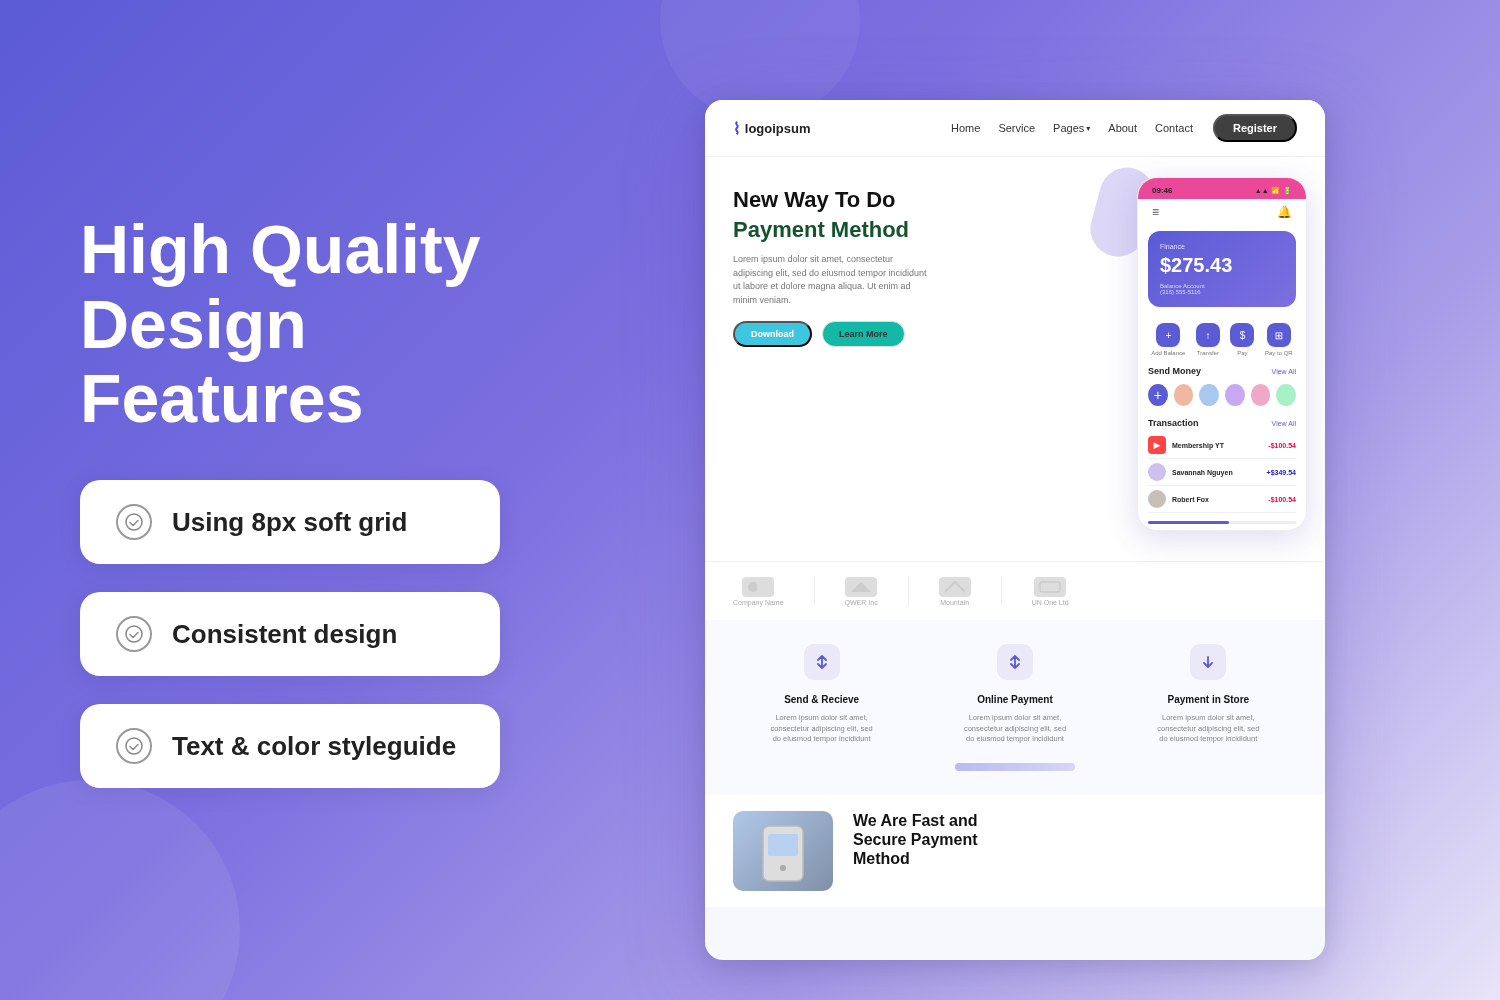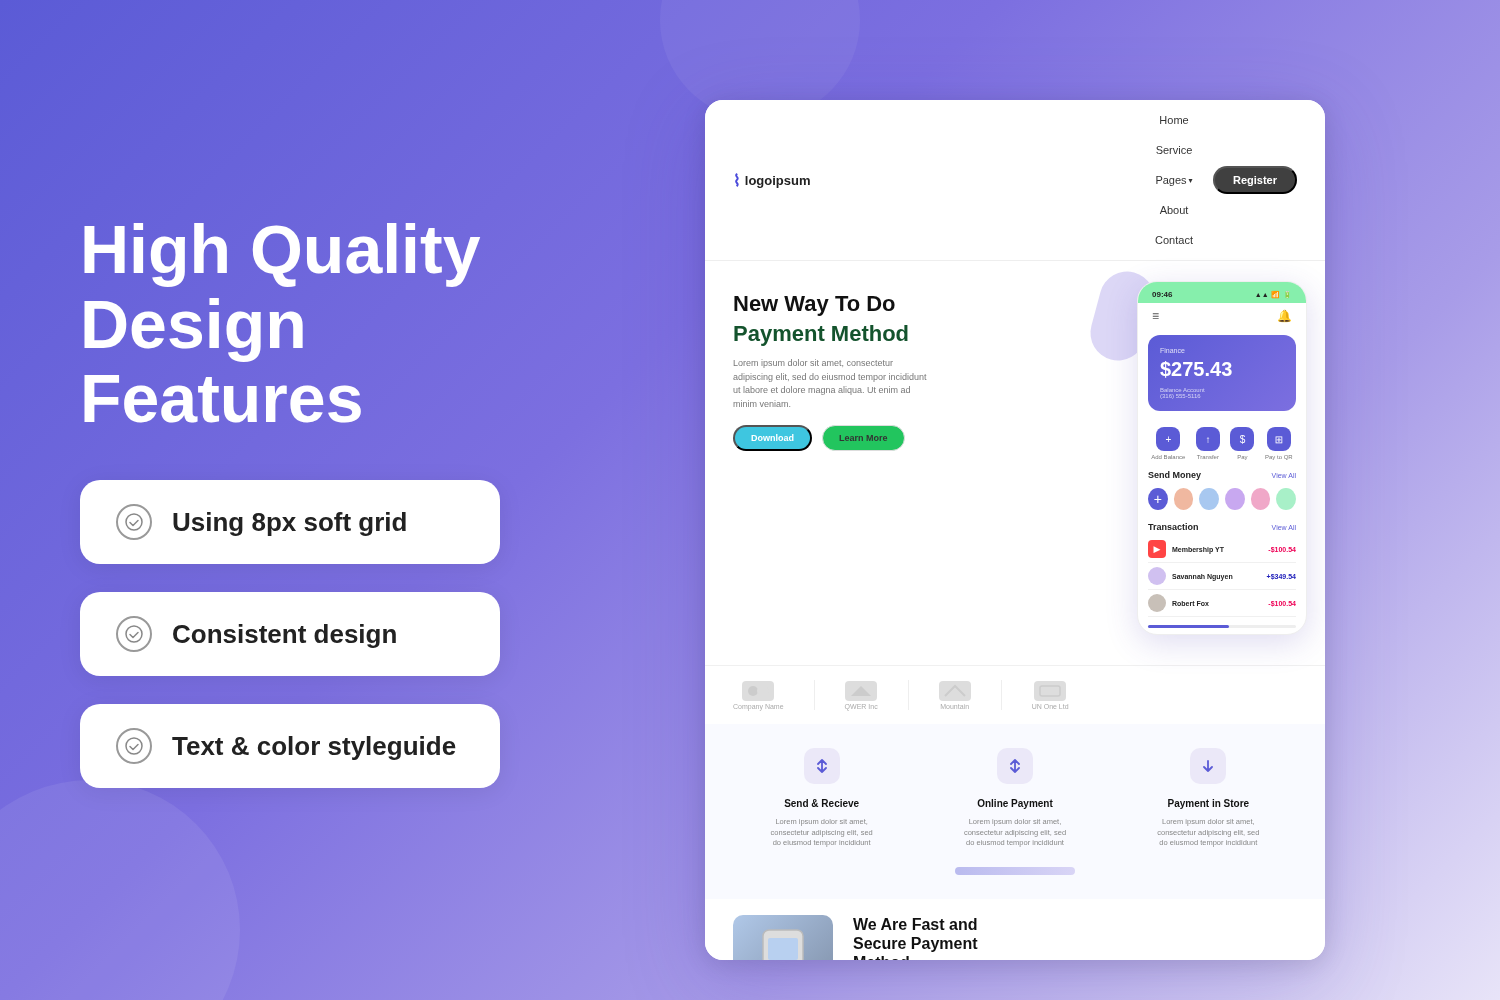--- a/index.html
+++ b/index.html
@@ -100,21 +100,20 @@
     .nav-logo-icon {
       font-size: 16px;
       color: #4a4adb;
     }
 
     .nav-links {
       display: flex;
       gap: 18px;
       align-items: center;
       margin-right: 20px;
-      flex-direction: column;
     }
 
     .nav-link {
       font-size: 11px;
       color: #333;
       display: flex;
       align-items: center;
       gap: 2px;
     }
 
@@ -171,21 +170,21 @@
     .btn-download {
       background: #3ec6e0;
       color: #fff;
       border-radius: 20px;
       padding: 6px 16px;
       font-size: 9px;
       font-weight: 600;
     }
 
     .btn-learn {
-      background: #22c55e;
+      background: #14b8a6;
       color: #333;
       border-radius: 20px;
       padding: 6px 16px;
       font-size: 9px;
       font-weight: 600;
       border: 1.5px solid #ddd;
     }
 
     
     .phone-mockup {
@@ -195,21 +194,21 @@
       box-shadow: 0 8px 32px rgba(80,60,180,0.18);
       overflow: hidden;
       flex-shrink: 0;
       position: relative;
       top: -10px;
       right: -10px;
       border: 1.5px solid #eee;
     }
 
     .phone-status-bar {
-      background: #86efac;
+      background: #ec4899;
       padding: 8px 14px 4px;
       display: flex;
       justify-content: space-between;
       align-items: center;
       font-size: 8px;
       color: #222;
       font-weight: 600;
     }
 
     .phone-icons-right {

